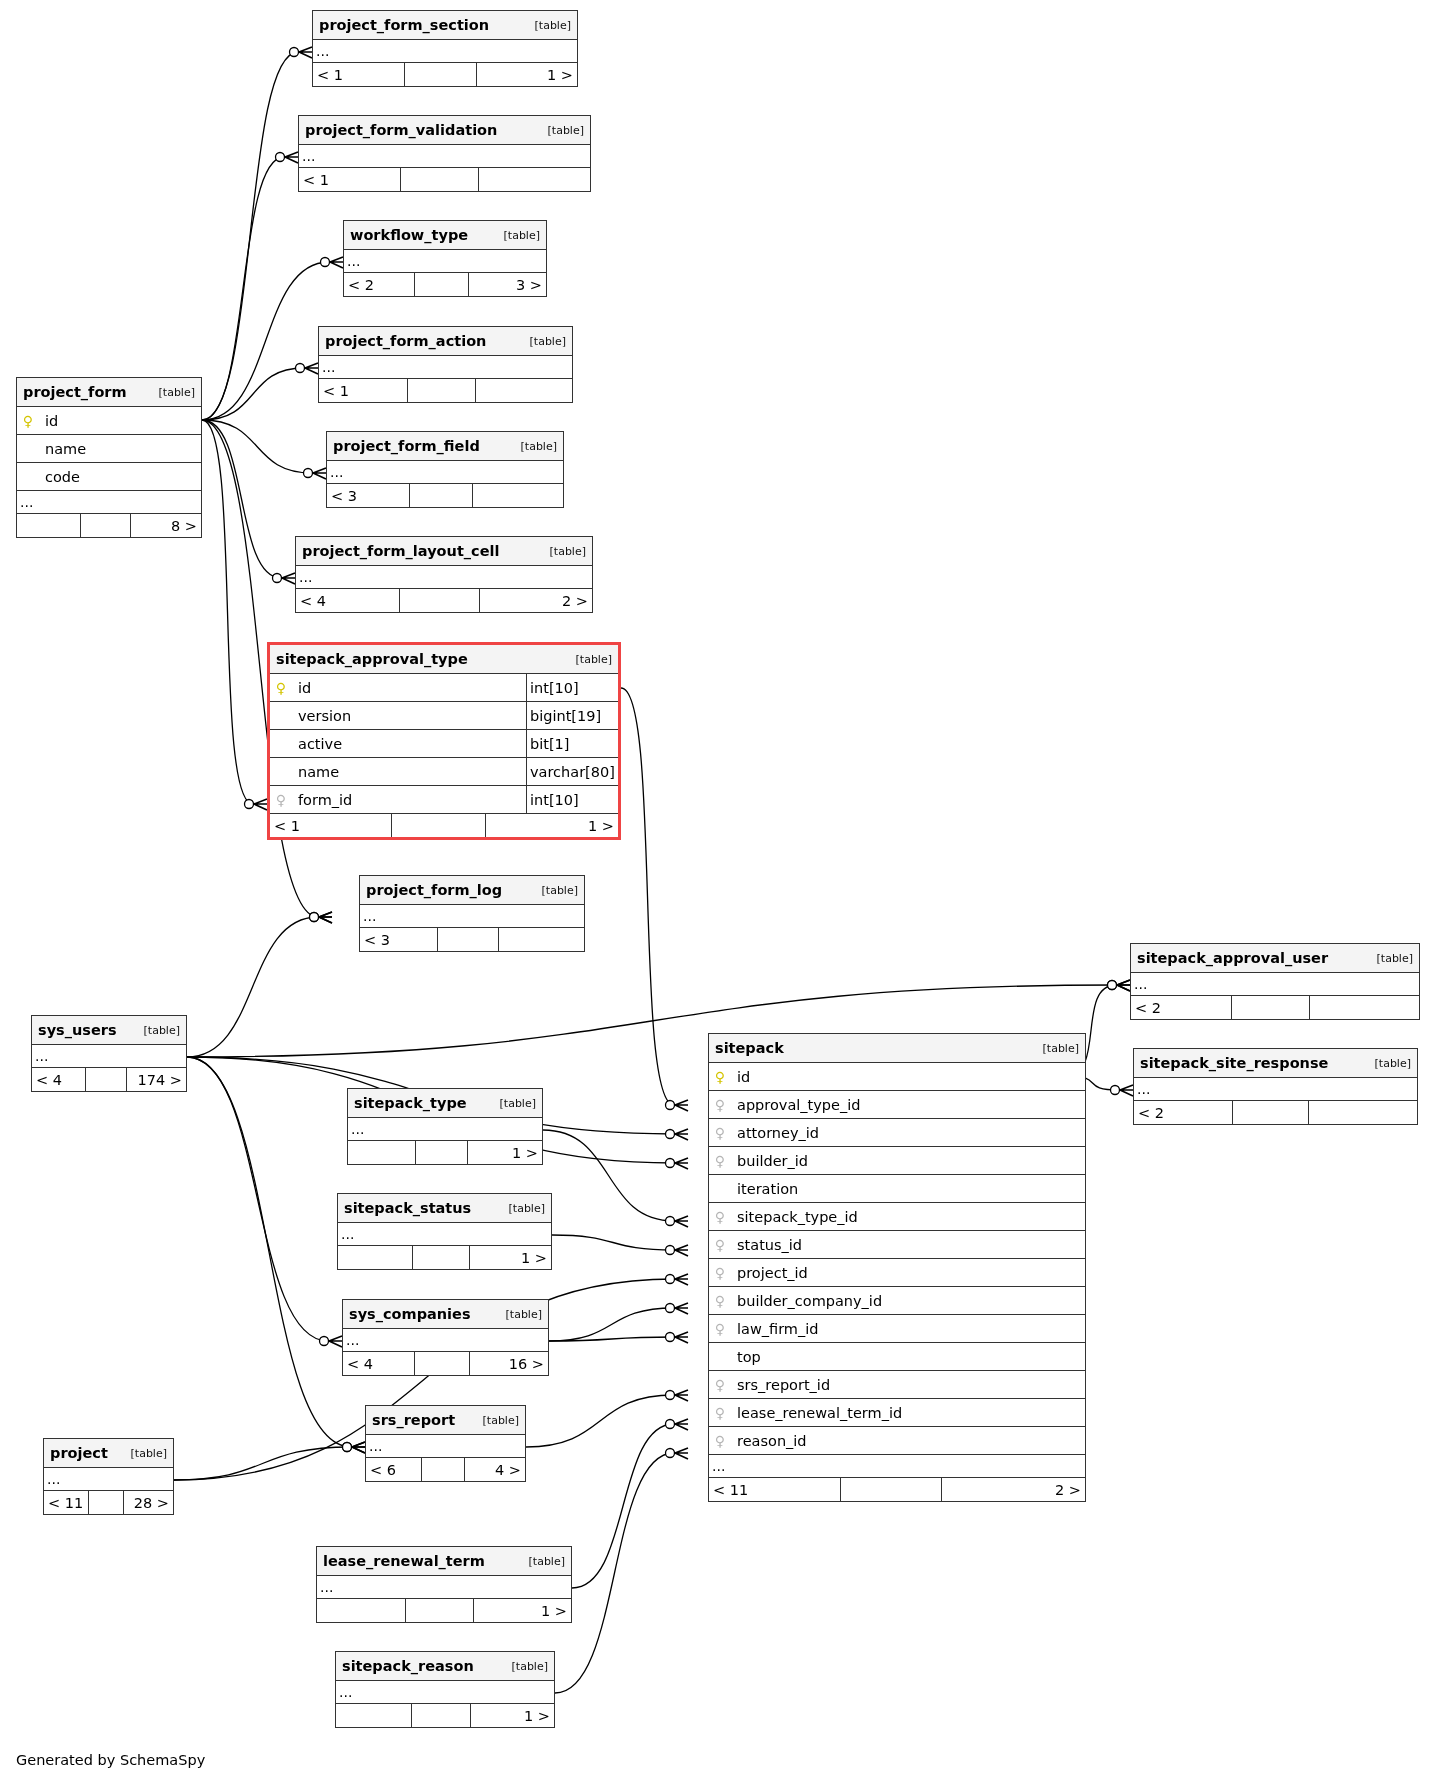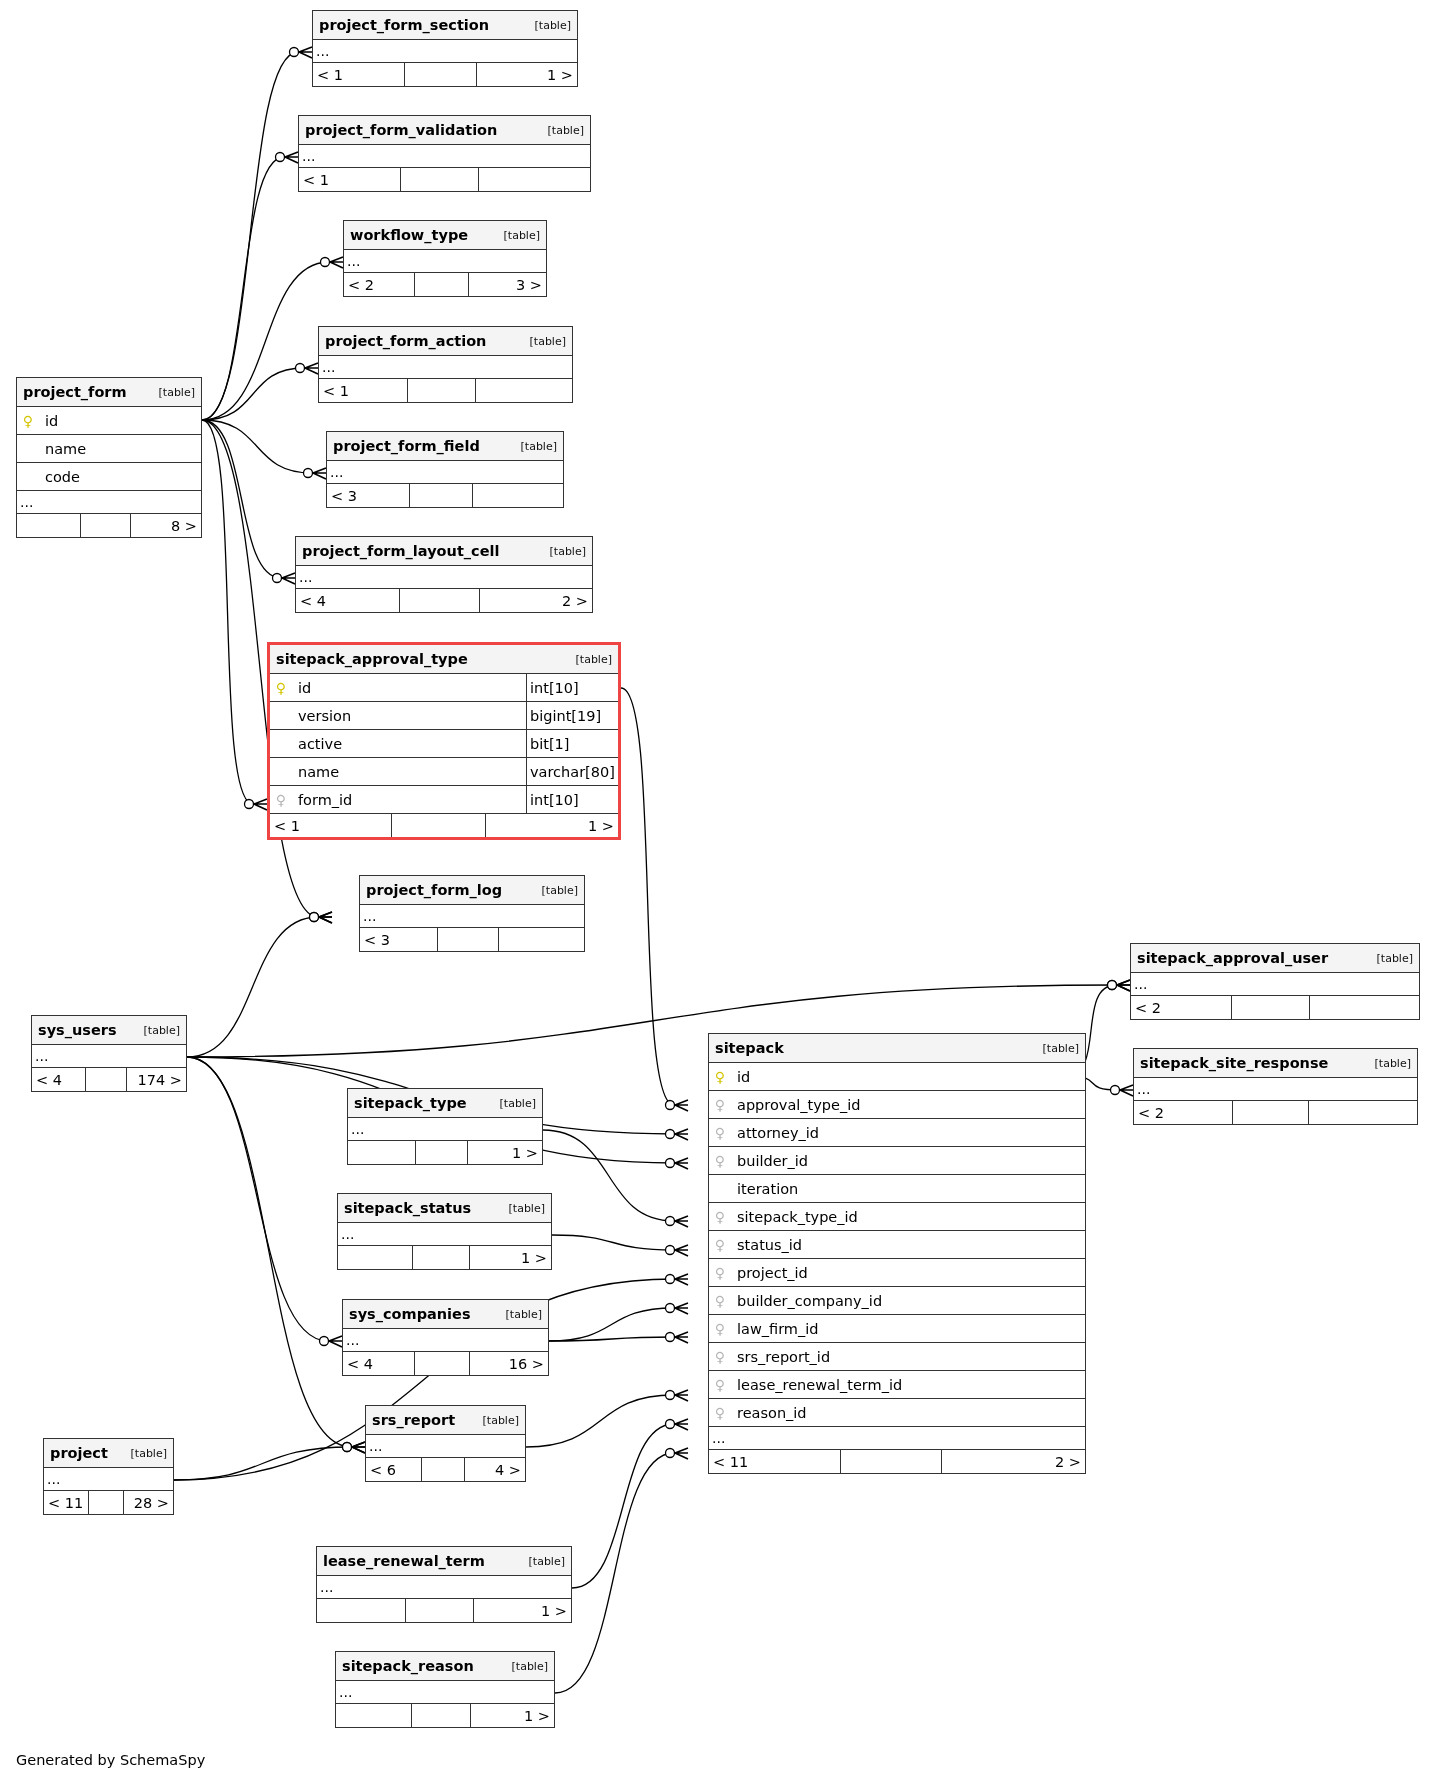--- a/index.html
+++ b/index.html
@@ -433,20 +433,24 @@
       </div>
       <div class="row">
         <span class="key fk">♀</span>
         <span class="col">builder_company_id</span>
       </div>
       <div class="row">
         <span class="key fk">♀</span>
         <span class="col">law_firm_id</span>
       </div>
       <div class="row">
+        <span class="key"></span>
+        <span class="col">top</span>
+      </div>
+      <div class="row">
         <span class="key fk">♀</span>
         <span class="col">srs_report_id</span>
       </div>
       <div class="row">
         <span class="key fk">♀</span>
         <span class="col">lease_renewal_term_id</span>
       </div>
       <div class="row">
         <span class="key fk">♀</span>
         <span class="col">reason_id</span>

